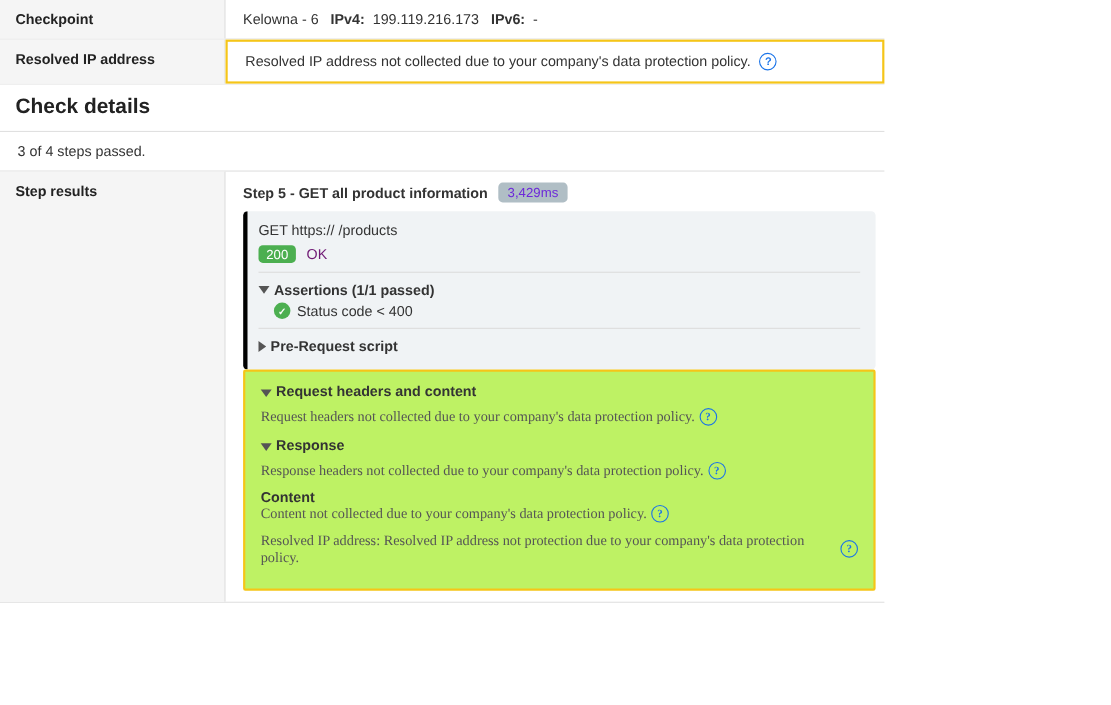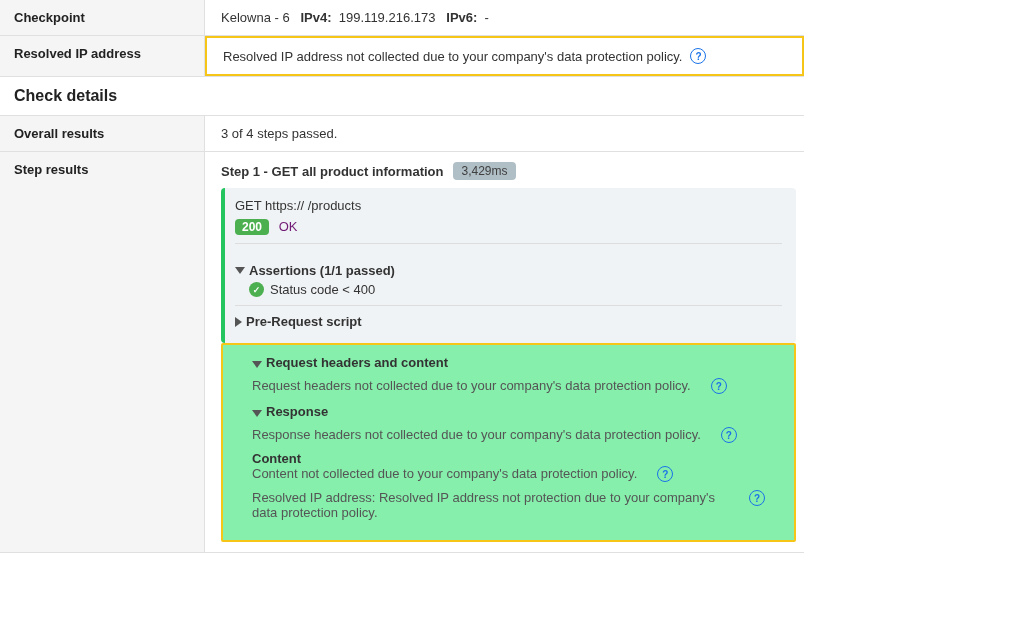--- a/index.html
+++ b/index.html
@@ -37,28 +37,28 @@
       flex: 1;
       padding: 10px 16px;
       font-size: 13px;
       color: #333;
     }
 
     .resolved-ip-row .value-cell {
       border: 2px solid #f5c518;
       background: #fff;
       display: flex;
-      align-items: center;
+      align-items: flex-start;
       gap: 8px;
     }
 
     .section-header {
       padding: 10px 14px;
       font-weight: 700;
-      font-size: 16px;
+      font-size: 19px;
       color: #222;
       background: #fff;
       border-bottom: 1px solid #e0e0e0;
     }
 
     .ipv4-bold { font-weight: 700; margin-top: 30px; }
 
     
     .help-icon {
       display: inline-flex;
@@ -93,21 +93,21 @@
       padding: 0 16px 8px 16px;
     }
 
     .step-title {
       font-weight: 600;
       font-size: 13px;
     }
 
     .step-badge {
       background: #b0bec5;
-      color: #404040;
+      color: #6d28d9;
       border-radius: 4px;
       padding: 2px 8px;
       font-size: 12px;
       font-weight: 500;
     }
 
     
     .step-content {
       margin: 0 8px 0 16px;
       background: #f0f3f5;
@@ -125,31 +125,31 @@
       margin-bottom: 6px;
     }
 
     .status-badge {
       display: inline-block;
       background: #4caf50;
       color: #fff;
       border-radius: 4px;
       padding: 1px 7px;
       font-size: 12px;
-      font-weight: 700;
+      font-weight: 400;
       margin-right: 6px;
     }
 
     .status-ok {
       font-size: 13px;
       color: #701a75;
     }
 
     .assertions-section {
-      margin-top: 19px;
+      margin-top: 8px;
     }
 
     .collapse-row {
       display: flex;
       align-items: center;
       gap: 4px;
       cursor: pointer;
       margin-bottom: 4px;
     }
 
@@ -204,49 +204,50 @@
       height: 1px;
       background: #ddd;
       margin: 8px 0;
     }
 
     
     .yellow-box {
       border: 2px solid #f5c518;
       border-radius: 2px;
       margin: 0 8px 0 16px;
-      padding: 10px 29px;
-      background: #86efac;
+      padding: 10px 14px;
+      background: #bef264;
     }
 
     .sub-section {
       margin-bottom: 10px;
     }
 
     .sub-section-title {
       font-weight: 600;
       font-size: 13px;
       margin-bottom: 4px;
     }
 
     .policy-text {
       font-size: 13px;
       color: #555;
       display: flex;
-      align-items: flex-start;
-      gap: 20px;
+      align-items: center;
+      gap: 4px;
+      font-family: Liberation Serif, serif;
     }
 
     .bold-label {
       font-weight: 700;
       font-size: 13px;
     }
 
     .left-green-bar {
-      border-left: 4px solid #22c55e;
+      border-left: 4px solid #000000;
       padding-left: 10px;
     }
   </style>
 </head>
 <body>
 
 <div class="page">
 
   <div class="info-row">
     <div class="label-cell">Checkpoint</div>
@@ -265,30 +266,29 @@
     <div class="label-cell">Resolved IP address</div>
     <div class="value-cell">
       <span>Resolved IP address not collected due to your company's data protection policy.</span>
       <span class="help-icon">?</span>
     </div>
   </div>
 
   <div class="section-header">Check details</div>
 
   <div class="info-row">
-    <div class="label-cell">Overall results</div>
     <div class="value-cell">3 of 4 steps passed.</div>
   </div>
 
   <div class="step-row">
     <div class="label-cell">Step results</div>
     <div class="step-value-cell">
 
       <div class="step-header">
-        <span class="step-title">Step 1 - GET all product information</span>
+        <span class="step-title">Step 5 - GET all product information</span>
         <span class="step-badge">3,429ms</span>
       </div>
 
       <div class="step-content">
         <div class="step-content-inner left-green-bar">
 
           <div class="get-url">GET https://                               /products</div>
 
           <div>
             <span class="status-badge">200</span>

